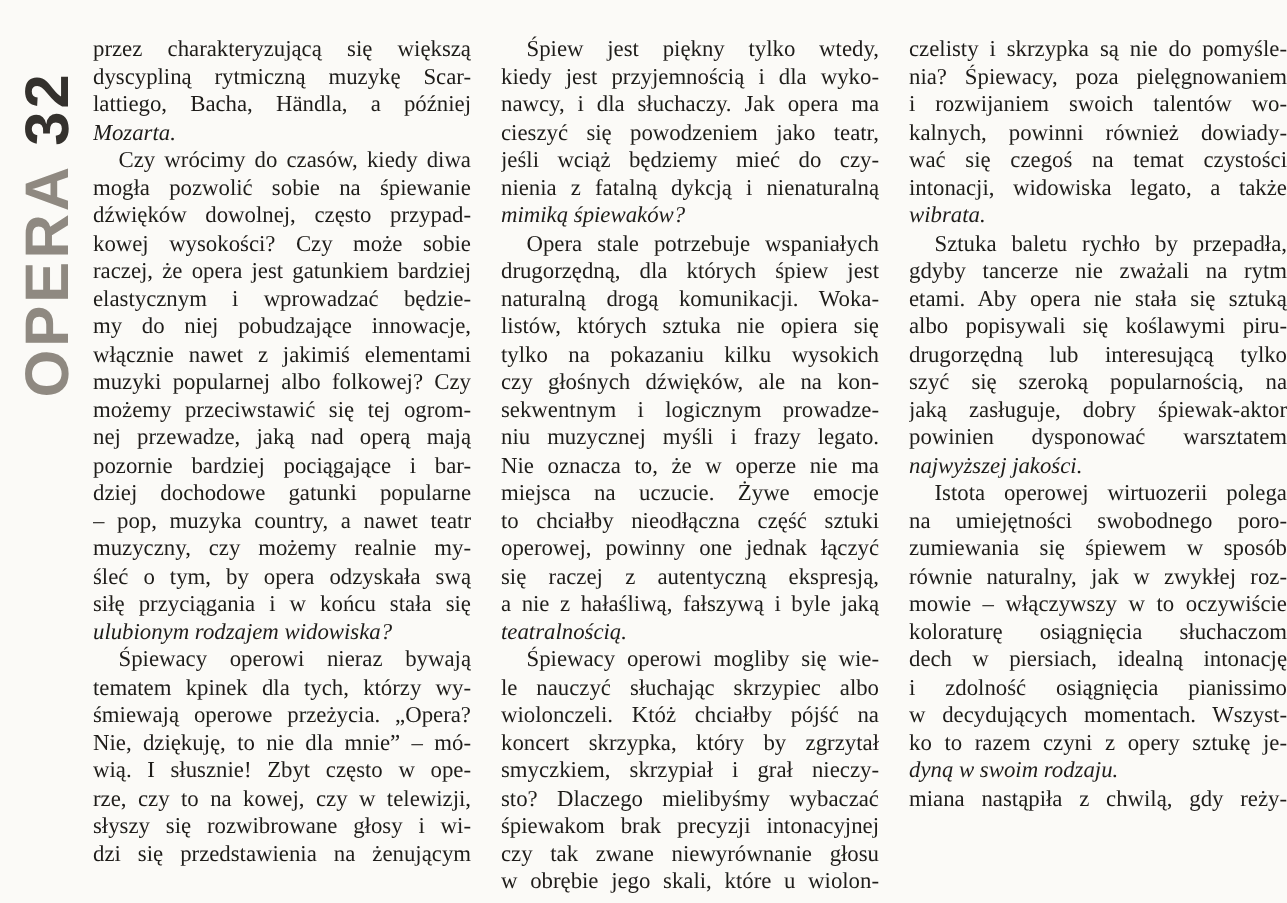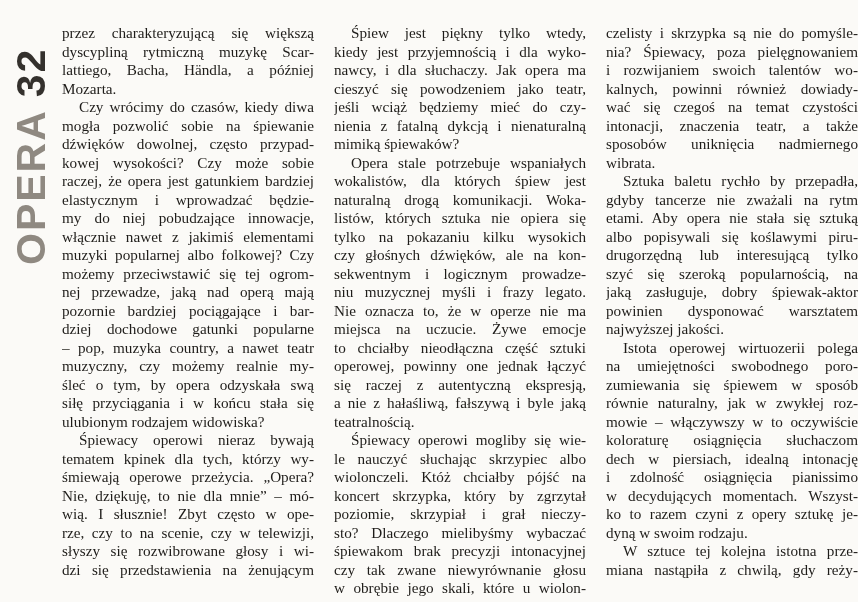--- a/index.html
+++ b/index.html
@@ -45,21 +45,21 @@
   .col:last-child { margin-right: 0; }
   .line {
     font-size: 15.2px;
     line-height: 18.5px;
     height: 18.5px;
     text-align: justify;
     text-align-last: justify;
     overflow: hidden;
   }
   .line.indent { text-indent: 17px; }
-  .line.parend { text-align-last: left; }
+  .line.parend { text-align-last: left; font-style: italic; }
 </style>
 </head>
 <body>
 
 <div class="page" style="background: rgb(251, 250, 247); color: rgb(30, 28, 25);">
 
   <div class="spine-text">
     <span class="spine-title" style="color: rgb(143, 137, 129);">OPERA</span><span class="spine-num" style="color: rgb(52, 49, 45);">32</span>
   </div>
 
@@ -85,65 +85,64 @@
         <div class="line">– pop, muzyka country, a nawet teatr</div>
         <div class="line">muzyczny, czy możemy realnie my-</div>
         <div class="line">śleć o tym, by opera odzyskała swą</div>
         <div class="line">siłę przyciągania i w końcu stała się</div>
         <div class="line parend">ulubionym rodzajem widowiska?</div>
         <div class="line indent">Śpiewacy operowi nieraz bywają</div>
         <div class="line">tematem kpinek dla tych, którzy wy-</div>
         <div class="line">śmiewają operowe przeżycia. „Opera?</div>
         <div class="line">Nie, dziękuję, to nie dla mnie” – mó-</div>
         <div class="line">wią. I słusznie! Zbyt często w ope-</div>
-        <div class="line">rze, czy to na scenie, czy w telewizji,</div>
+        <div class="line">rze, czy to na kowej, czy w telewizji,</div>
         <div class="line">słyszy się rozwibrowane głosy i wi-</div>
         <div class="line">dzi się przedstawienia na żenującym</div>
       </div>
     <div class="col">
         <div class="line indent">Śpiew jest piękny tylko wtedy,</div>
         <div class="line">kiedy jest przyjemnością i dla wyko-</div>
         <div class="line">nawcy, i dla słuchaczy. Jak opera ma</div>
         <div class="line">cieszyć się powodzeniem jako teatr,</div>
         <div class="line">jeśli wciąż będziemy mieć do czy-</div>
         <div class="line">nienia z fatalną dykcją i nienaturalną</div>
         <div class="line parend">mimiką śpiewaków?</div>
         <div class="line indent">Opera stale potrzebuje wspaniałych</div>
-        <div class="line">wokalistów, dla których śpiew jest</div>
+        <div class="line">drugorzędną, dla których śpiew jest</div>
         <div class="line">naturalną drogą komunikacji. Woka-</div>
         <div class="line">listów, których sztuka nie opiera się</div>
         <div class="line">tylko na pokazaniu kilku wysokich</div>
         <div class="line">czy głośnych dźwięków, ale na kon-</div>
         <div class="line">sekwentnym i logicznym prowadze-</div>
         <div class="line">niu muzycznej myśli i frazy legato.</div>
         <div class="line">Nie oznacza to, że w operze nie ma</div>
         <div class="line">miejsca na uczucie. Żywe emocje</div>
         <div class="line">to chciałby nieodłączna część sztuki</div>
         <div class="line">operowej, powinny one jednak łączyć</div>
         <div class="line">się raczej z autentyczną ekspresją,</div>
         <div class="line">a nie z hałaśliwą, fałszywą i byle jaką</div>
         <div class="line parend">teatralnością.</div>
         <div class="line indent">Śpiewacy operowi mogliby się wie-</div>
         <div class="line">le nauczyć słuchając skrzypiec albo</div>
         <div class="line">wiolonczeli. Któż chciałby pójść na</div>
         <div class="line">koncert skrzypka, który by zgrzytał</div>
-        <div class="line">poziomie, skrzypiał i grał nieczy-</div>
+        <div class="line">smyczkiem, skrzypiał i grał nieczy-</div>
         <div class="line">sto? Dlaczego mielibyśmy wybaczać</div>
         <div class="line">śpiewakom brak precyzji intonacyjnej</div>
         <div class="line">czy tak zwane niewyrównanie głosu</div>
         <div class="line">w obrębie jego skali, które u wiolon-</div>
       </div>
     <div class="col">
         <div class="line">czelisty i skrzypka są nie do pomyśle-</div>
         <div class="line">nia? Śpiewacy, poza pielęgnowaniem</div>
         <div class="line">i rozwijaniem swoich talentów wo-</div>
         <div class="line">kalnych, powinni również dowiady-</div>
         <div class="line">wać się czegoś na temat czystości</div>
-        <div class="line">intonacji, znaczenia teatr, a także</div>
-        <div class="line">sposobów uniknięcia nadmiernego</div>
+        <div class="line">intonacji, widowiska legato, a także</div>
         <div class="line parend">wibrata.</div>
         <div class="line indent">Sztuka baletu rychło by przepadła,</div>
         <div class="line">gdyby tancerze nie zważali na rytm</div>
         <div class="line">etami. Aby opera nie stała się sztuką</div>
         <div class="line">albo popisywali się koślawymi piru-</div>
         <div class="line">drugorzędną lub interesującą tylko</div>
         <div class="line">szyć się szeroką popularnością, na</div>
         <div class="line">jaką zasługuje, dobry śpiewak-aktor</div>
         <div class="line">powinien dysponować warsztatem</div>
         <div class="line parend">najwyższej jakości.</div>
@@ -151,18 +150,17 @@
         <div class="line">na umiejętności swobodnego poro-</div>
         <div class="line">zumiewania się śpiewem w sposób</div>
         <div class="line">równie naturalny, jak w zwykłej roz-</div>
         <div class="line">mowie – włączywszy w to oczywiście</div>
         <div class="line">koloraturę osiągnięcia słuchaczom</div>
         <div class="line">dech w piersiach, idealną intonację</div>
         <div class="line">i zdolność osiągnięcia pianissimo</div>
         <div class="line">w decydujących momentach. Wszyst-</div>
         <div class="line">ko to razem czyni z opery sztukę je-</div>
         <div class="line parend">dyną w swoim rodzaju.</div>
-        <div class="line indent">W sztuce tej kolejna istotna prze-</div>
         <div class="line">miana nastąpiła z chwilą, gdy reży-</div>
       </div>
   </div>
 
 </div>
 
 </body></html>

